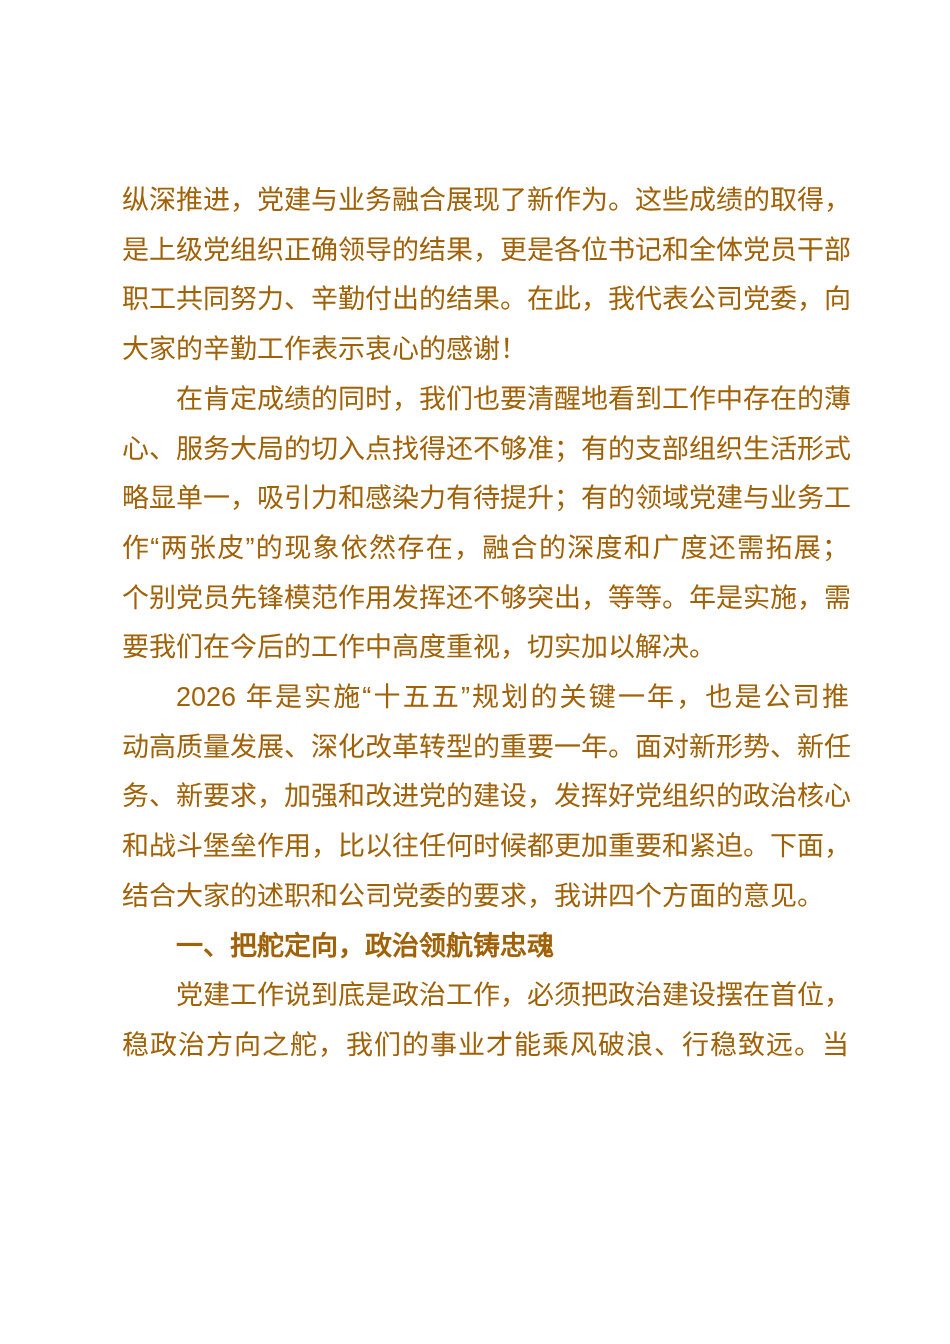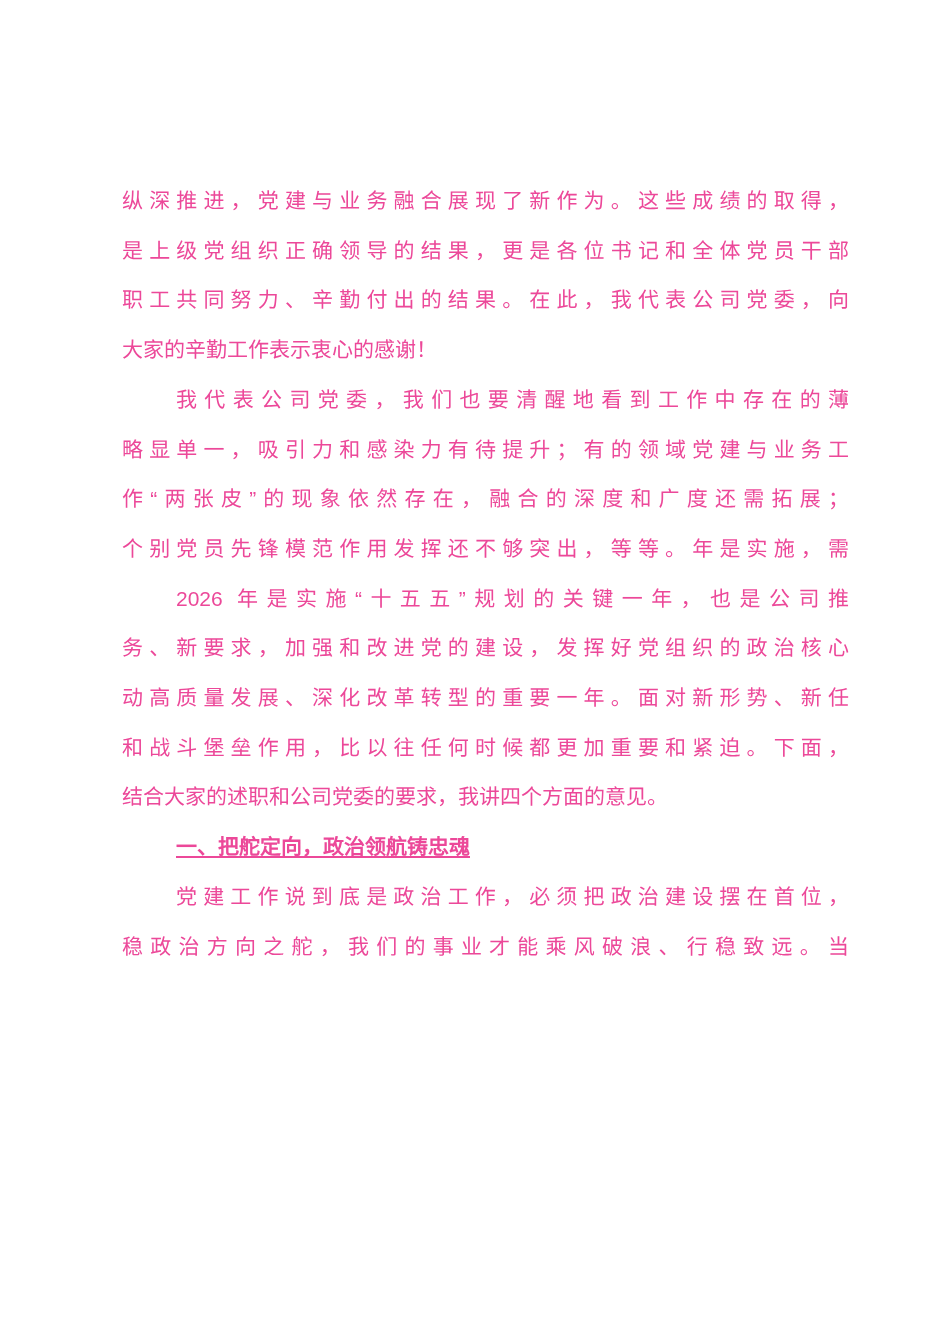--- a/index.html
+++ b/index.html
@@ -17,67 +17,68 @@
     color: #000000;
   }
   .content {
     position: absolute;
     top: 176px;
     left: 122px;
     width: 727px;
   }
   .para { margin: 0; padding: 0; }
   .ln {
-    font-size: 21px;
+    font-size: 27px;
     line-height: 49.7px;
     letter-spacing: 0;
     white-space: nowrap;
     text-align: justify;
     text-align-last: justify;
-    color: #ec4899;
+    color: #a16207;
   }
   
   .ln.end {
     text-align: right;
     text-align-last: left;
     white-space: nowrap;
   }
   
   .ln.ind { padding-left: 54px; }
   .heading .ln {
     font-weight: 700;
     text-align: right;
     text-align-last: left;
-    text-decoration: underline;
   }
 </style>
 </head>
 <body>
 
 <div class="page">
   <div class="content">
 
     <div class="para">
       <div class="ln">纵深推进，党建与业务融合展现了新作为。这些成绩的取得，</div>
       <div class="ln">是上级党组织正确领导的结果，更是各位书记和全体党员干部</div>
       <div class="ln">职工共同努力、辛勤付出的结果。在此，我代表公司党委，向</div>
       <div class="ln end">大家的辛勤工作表示衷心的感谢！</div>
     </div>
 
     <div class="para">
-      <div class="ln ind">我代表公司党委，我们也要清醒地看到工作中存在的薄</div>
+      <div class="ln ind">在肯定成绩的同时，我们也要清醒地看到工作中存在的薄</div>
+      <div class="ln">心、服务大局的切入点找得还不够准；有的支部组织生活形式</div>
       <div class="ln">略显单一，吸引力和感染力有待提升；有的领域党建与业务工</div>
       <div class="ln">作“两张皮”的现象依然存在，融合的深度和广度还需拓展；</div>
       <div class="ln">个别党员先锋模范作用发挥还不够突出，等等。年是实施，需</div>
+      <div class="ln end">要我们在今后的工作中高度重视，切实加以解决。</div>
     </div>
 
     <div class="para">
       <div class="ln ind">2026 年是实施“十五五”规划的关键一年，也是公司推</div>
+      <div class="ln">动高质量发展、深化改革转型的重要一年。面对新形势、新任</div>
       <div class="ln">务、新要求，加强和改进党的建设，发挥好党组织的政治核心</div>
-      <div class="ln">动高质量发展、深化改革转型的重要一年。面对新形势、新任</div>
       <div class="ln">和战斗堡垒作用，比以往任何时候都更加重要和紧迫。下面，</div>
       <div class="ln end">结合大家的述职和公司党委的要求，我讲四个方面的意见。</div>
     </div>
 
     <div class="para heading">
       <div class="ln ind end">一、把舵定向，政治领航铸忠魂</div>
     </div>
 
     <div class="para">
       <div class="ln ind">党建工作说到底是政治工作，必须把政治建设摆在首位，</div>

